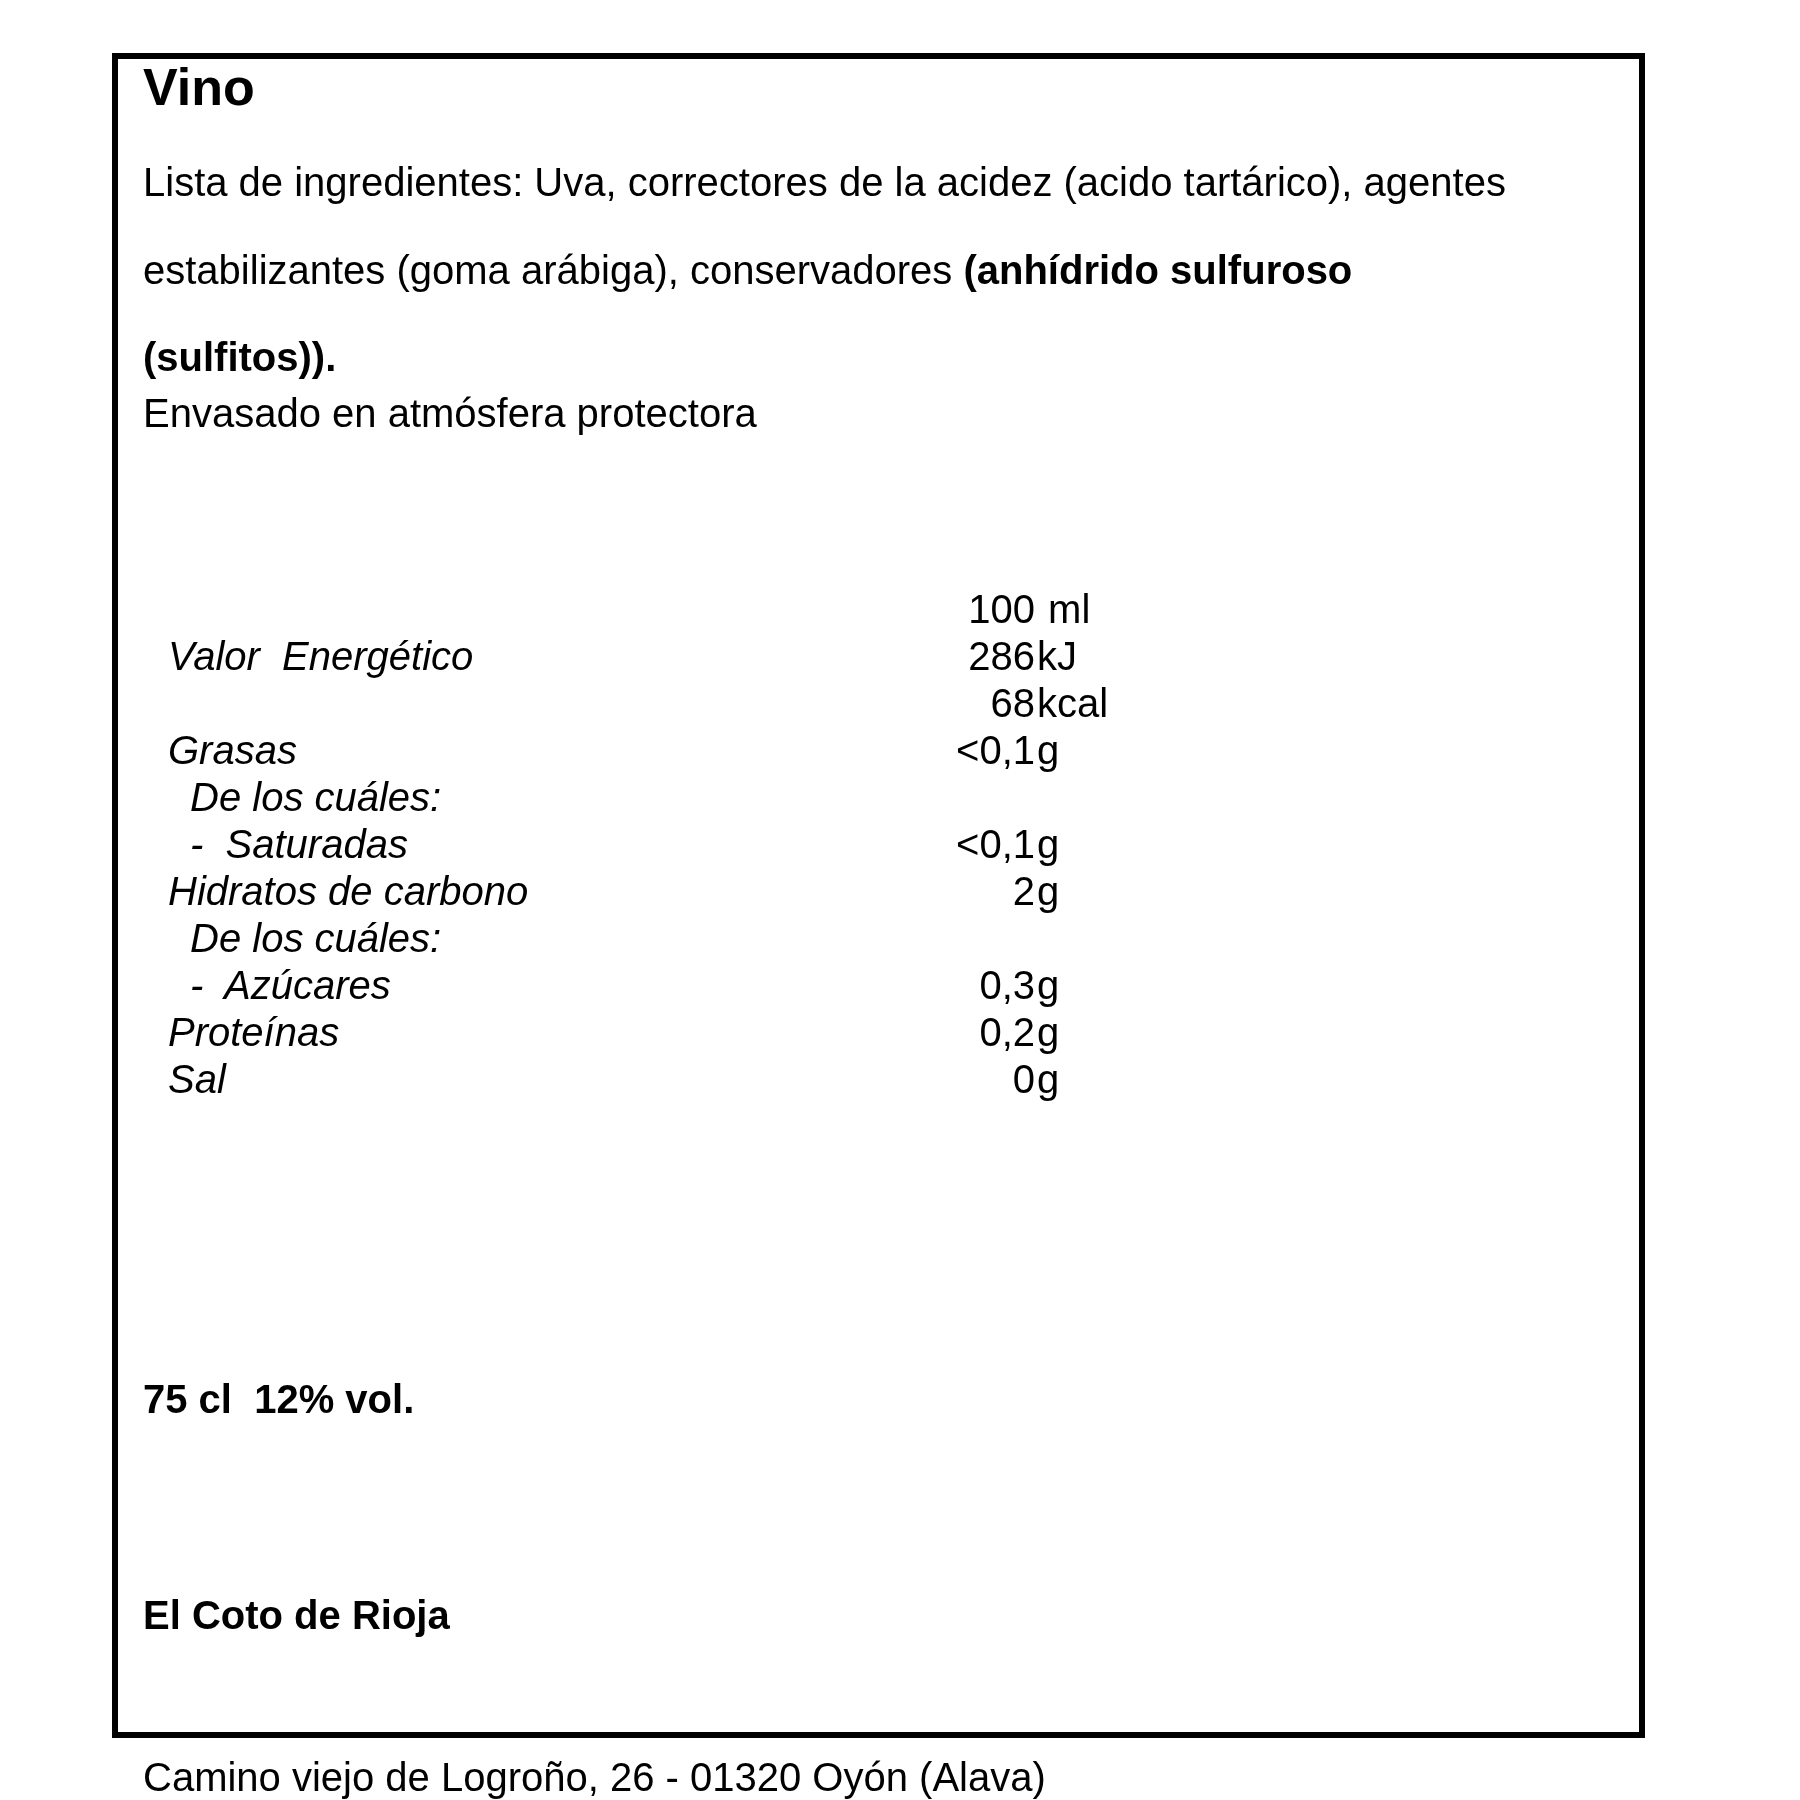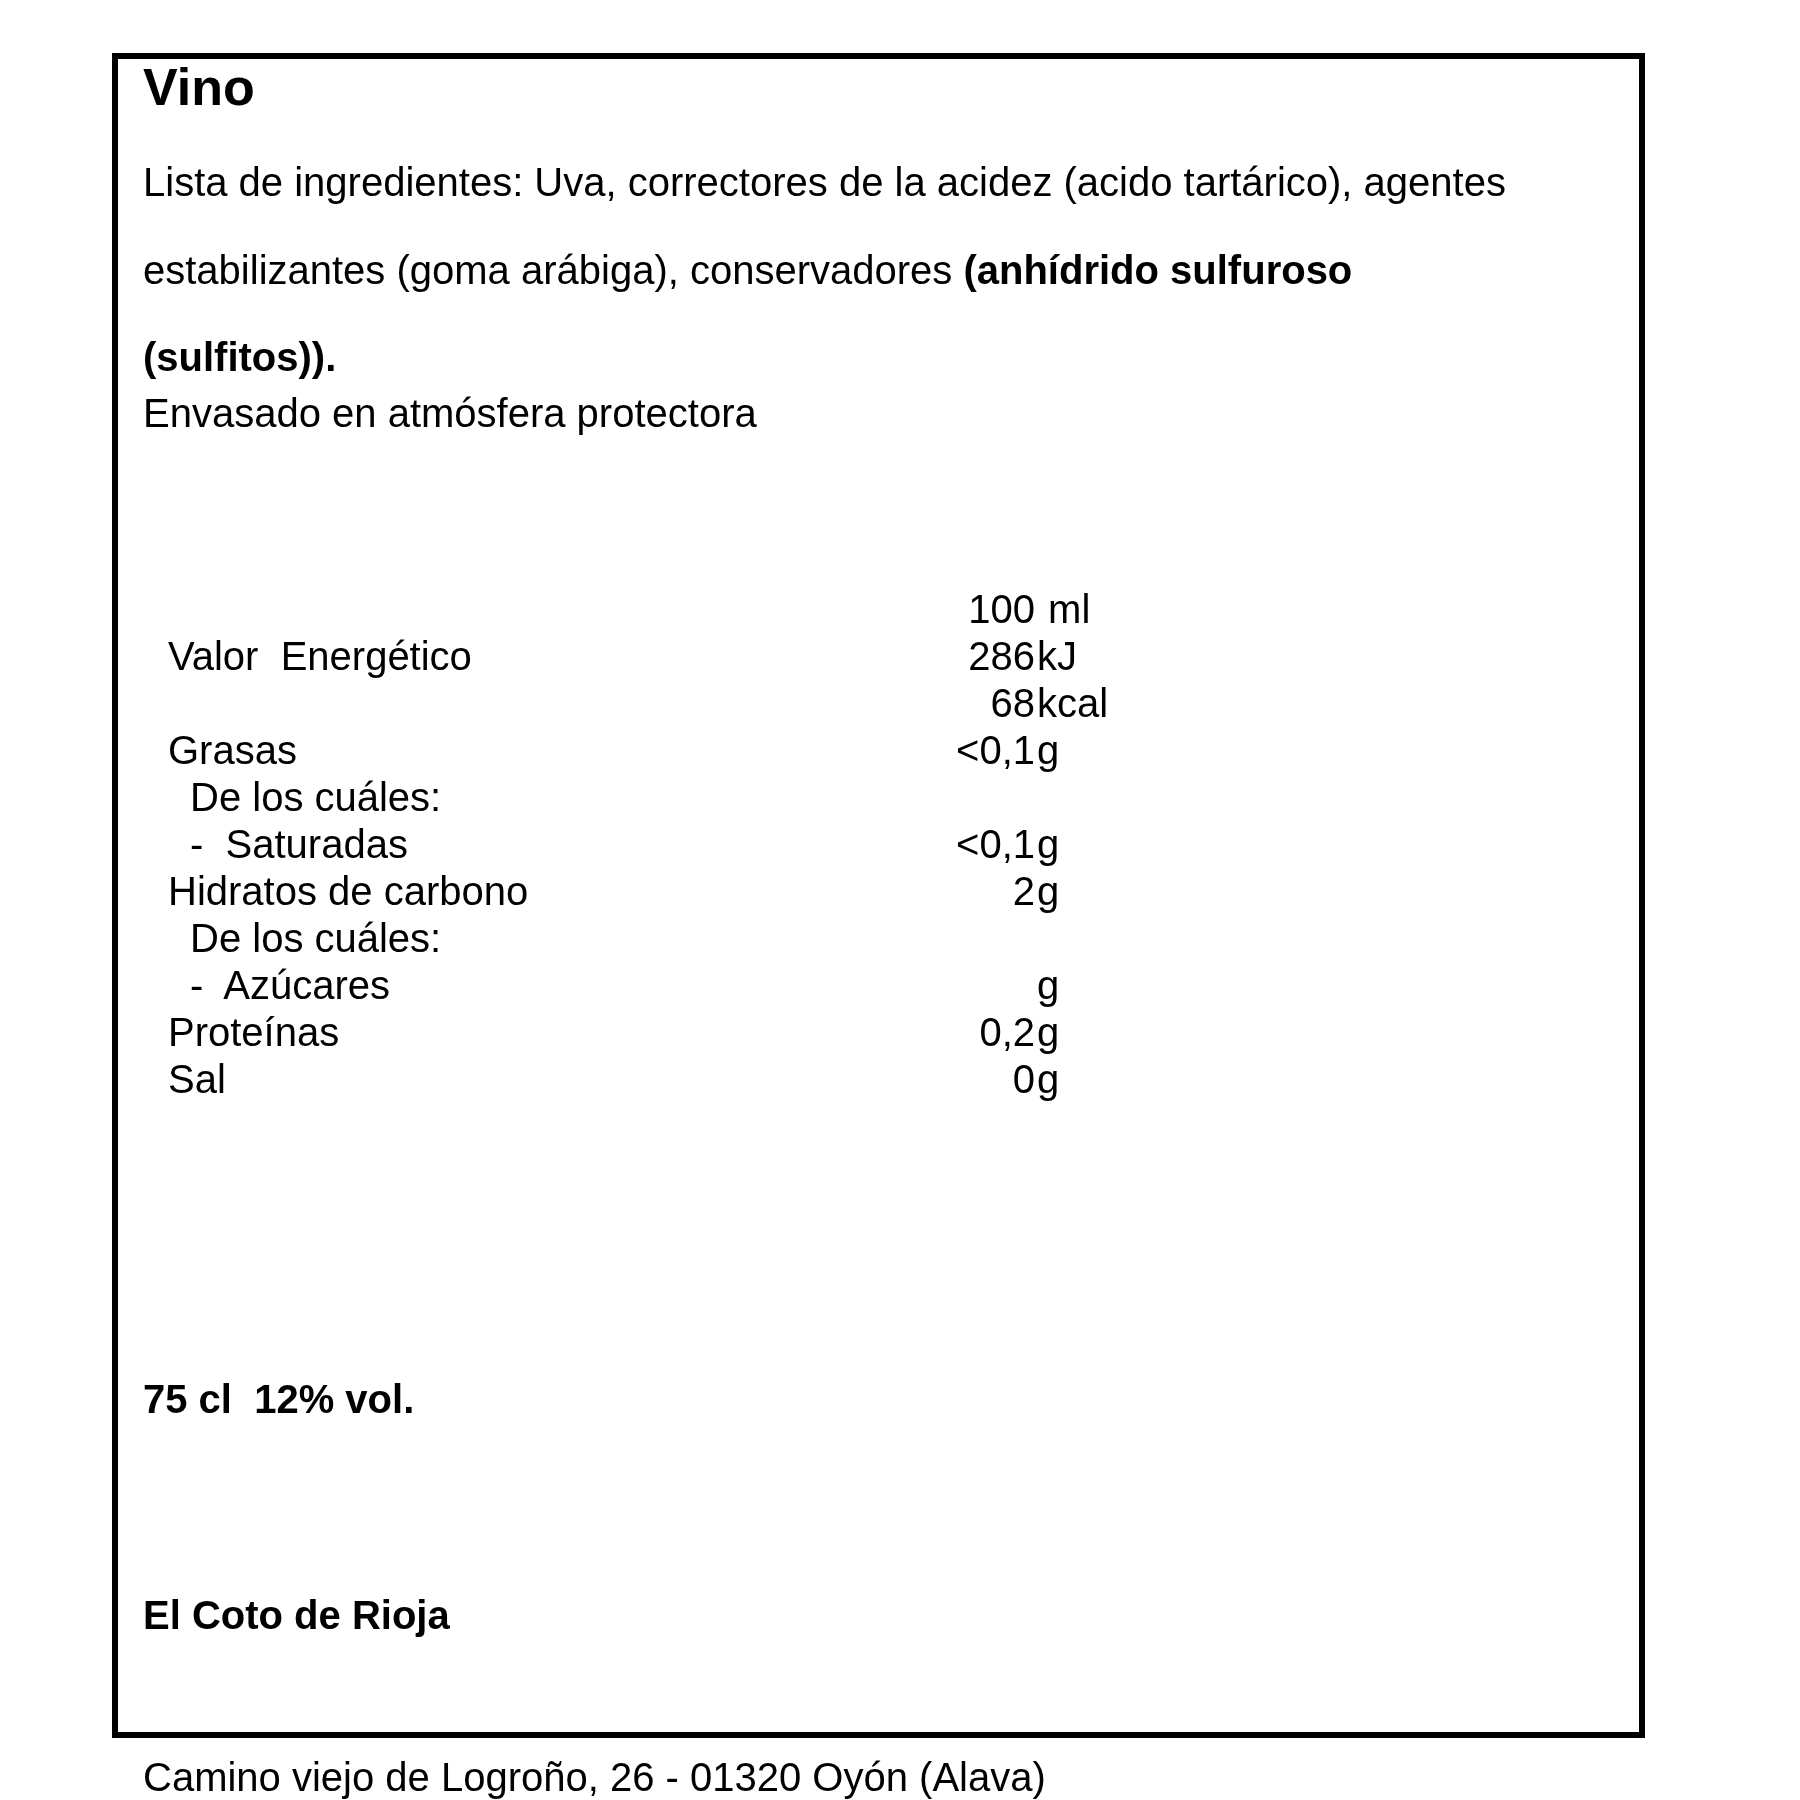--- a/index.html
+++ b/index.html
@@ -56,20 +56,21 @@
   }
   .nrow {
     position: relative;
     height: 47px;
     line-height: 47px;
   }
   .nlabel {
     position: absolute;
     left: 25px;
     white-space: pre;
+    font-style: italic;
   }
   .nlabel.indent { left: 47px; }
   .nnum {
     position: absolute;
     left: 592px;
     width: 300px;
     text-align: right;
     white-space: pre;
   }
   .nunit {
@@ -142,20 +143,21 @@
         <span class="nnum">2</span>
         <span class="nunit">g</span>
       </div>
       <div class="nrow">
         <span class="nlabel indent">De los cuáles:</span>
         <span class="nnum"></span>
         <span class="nunit"></span>
       </div>
       <div class="nrow">
         <span class="nlabel indent">-  Azúcares</span>
+        <span class="nnum">0,3</span>
         <span class="nunit">g</span>
       </div>
       <div class="nrow">
         <span class="nlabel">Proteínas</span>
         <span class="nnum">0,2</span>
         <span class="nunit">g</span>
       </div>
       <div class="nrow">
         <span class="nlabel">Sal</span>
         <span class="nnum">0</span>

